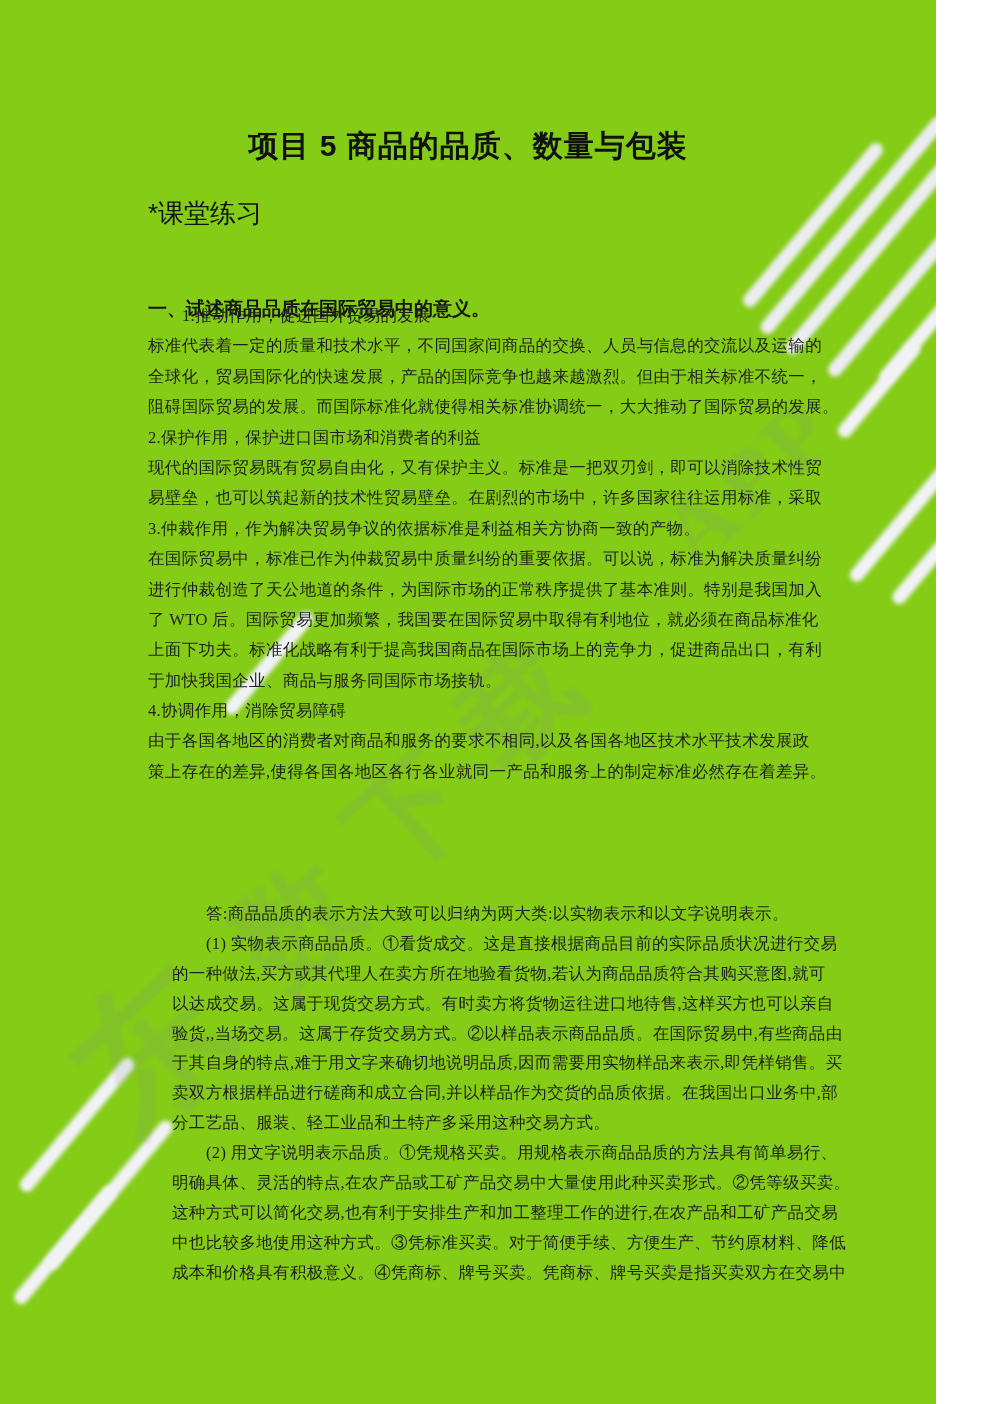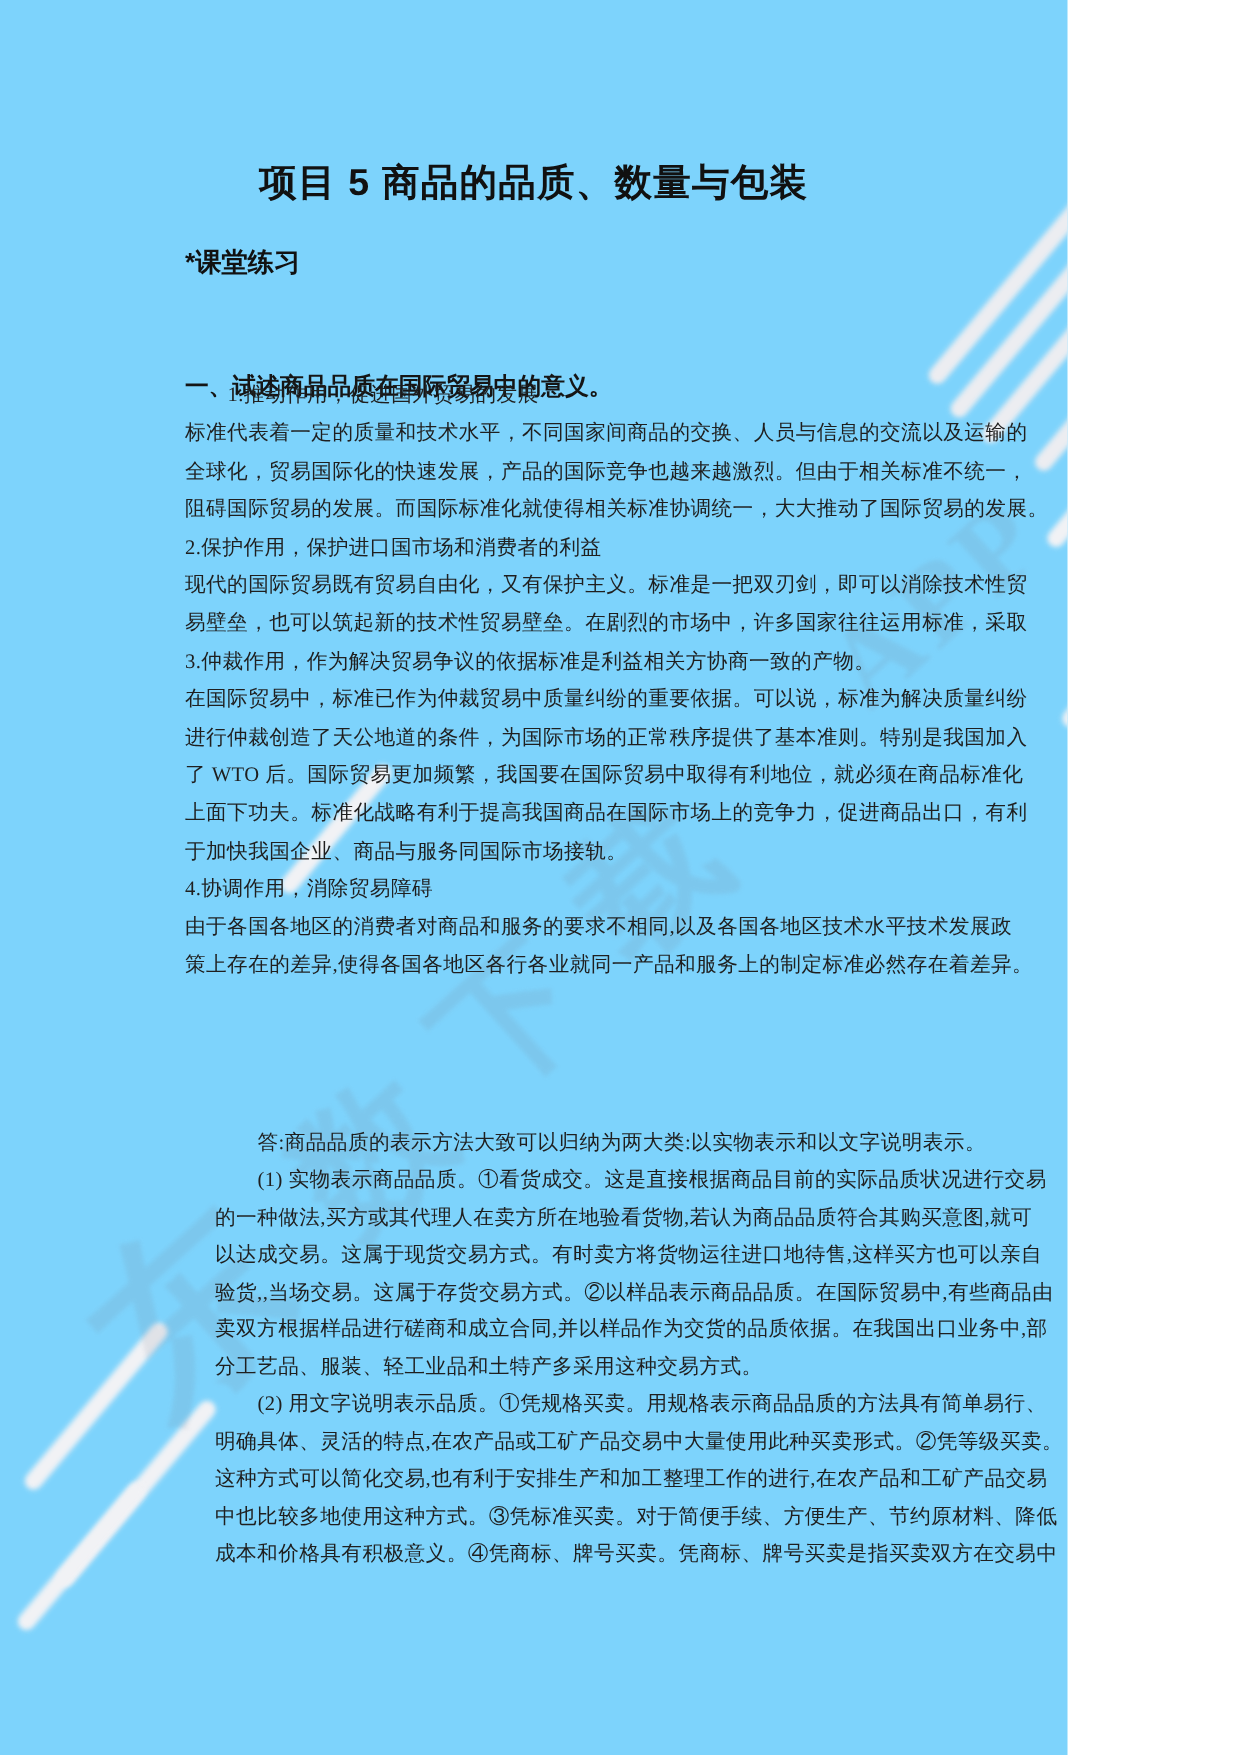--- a/index.html
+++ b/index.html
@@ -1,20 +1,20 @@
 <!DOCTYPE html>
 <html><head>
 <meta charset="utf-8">
 <style>
   html, body { margin: 0; padding: 0; background: #ffffff; }
   .page {
     position: relative;
-    width: 854px;
+    width: 936px;
     height: 1404px;
-    background: #7dd3fc;
+    background: #84cc16;
     overflow: hidden;
     font-family: "Liberation Serif", "DejaVu Serif", serif;
     color: #1f1f1f;
   }
   
   .wm-layer { position: absolute; inset: 0; z-index: 0; pointer-events: none; }
   .wm-bar {
     position: absolute;
     width: 14px;
     background: #ecedf1;
@@ -42,22 +42,22 @@
     font-family: "Liberation Sans", "DejaVu Sans", sans-serif;
     font-size: 30px;
     font-weight: 900;
     letter-spacing: 1px;
     color: #111;
   }
   .section-label {
     position: absolute;
     left: 148px; top: 196px;
     font-family: "Liberation Sans", "DejaVu Sans", sans-serif;
-    font-size: 21px;
-    font-weight: 700;
+    font-size: 26px;
+    font-weight: 400;
     color: #111;
   }
   .q-heading {
     position: absolute;
     left: 148px;
     font-family: "Liberation Sans", "DejaVu Sans", sans-serif;
     font-size: 19px;
     font-weight: 700;
     color: #151515;
     white-space: nowrap;
@@ -137,20 +137,21 @@
         <div class="line">由于各国各地区的消费者对商品和服务的要求不相同,以及各国各地区技术水平技术发展政</div>
         <div class="line">策上存在的差异,使得各国各地区各行各业就同一产品和服务上的制定标准必然存在着差异。</div>
       </div>
 
     <div class="para para2">
         <div class="line indent">答:商品品质的表示方法大致可以归纳为两大类:以实物表示和以文字说明表示。</div>
         <div class="line indent">(1)  实物表示商品品质。①看货成交。这是直接根据商品目前的实际品质状况进行交易</div>
         <div class="line">的一种做法,买方或其代理人在卖方所在地验看货物,若认为商品品质符合其购买意图,就可</div>
         <div class="line">以达成交易。这属于现货交易方式。有时卖方将货物运往进口地待售,这样买方也可以亲自</div>
         <div class="line">验货,,当场交易。这属于存货交易方式。②以样品表示商品品质。在国际贸易中,有些商品由</div>
+        <div class="line">于其自身的特点,难于用文字来确切地说明品质,因而需要用实物样品来表示,即凭样销售。买</div>
         <div class="line">卖双方根据样品进行磋商和成立合同,并以样品作为交货的品质依据。在我国出口业务中,部</div>
         <div class="line">分工艺品、服装、轻工业品和土特产多采用这种交易方式。</div>
         <div class="line indent">(2)  用文字说明表示品质。①凭规格买卖。用规格表示商品品质的方法具有简单易行、</div>
         <div class="line">明确具体、灵活的特点,在农产品或工矿产品交易中大量使用此种买卖形式。②凭等级买卖。</div>
         <div class="line">这种方式可以简化交易,也有利于安排生产和加工整理工作的进行,在农产品和工矿产品交易</div>
         <div class="line">中也比较多地使用这种方式。③凭标准买卖。对于简便手续、方便生产、节约原材料、降低</div>
         <div class="line">成本和价格具有积极意义。④凭商标、牌号买卖。凭商标、牌号买卖是指买卖双方在交易中</div>
       </div>
   </div>
 

